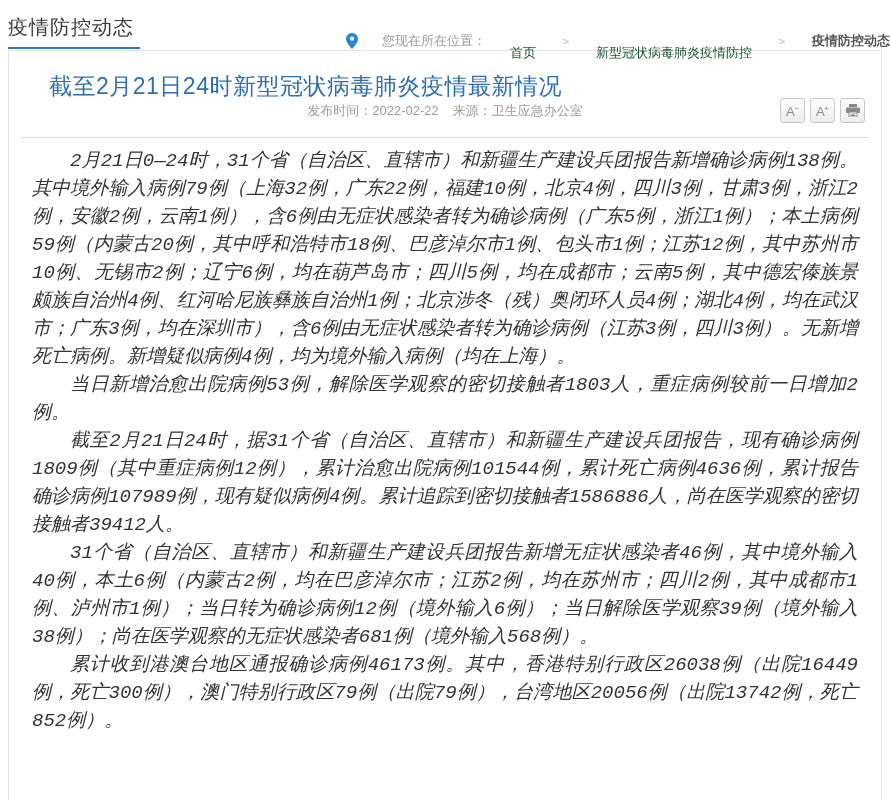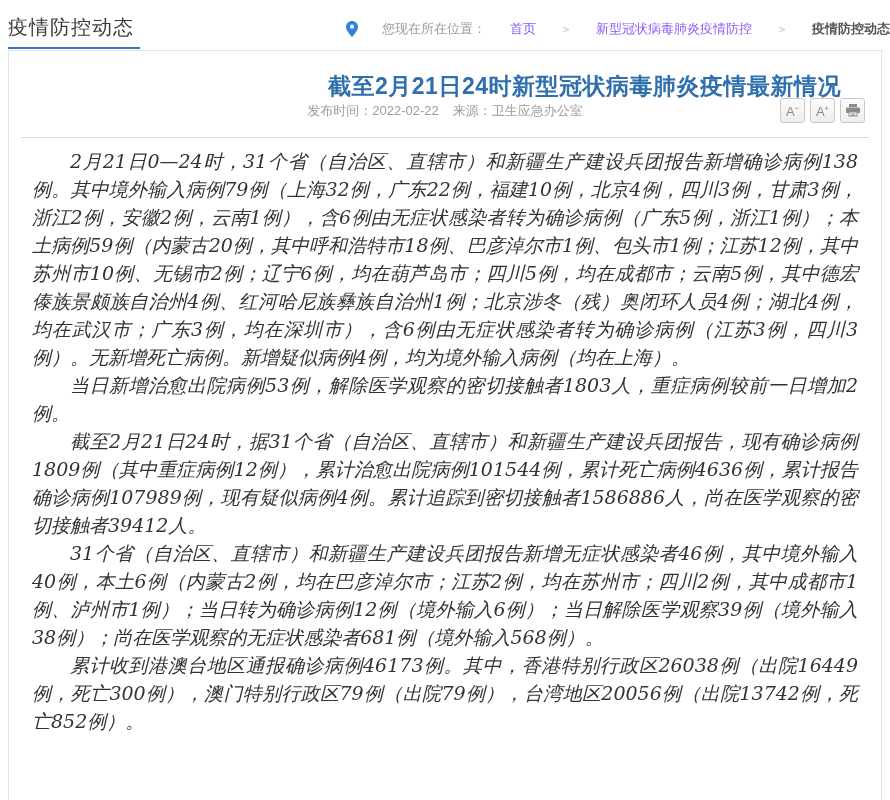--- a/index.html
+++ b/index.html
@@ -30,36 +30,36 @@
   .breadcrumb {
     margin-top: 8px;
     font-size: 13px;
     color: #9a9a9a;
     display: flex;
     align-items: center;
     gap: 24px;
     white-space: nowrap;
   }
   .breadcrumb .pin { width: 12px; height: 16px; flex: 0 0 auto; }
-  .crumb-link { color: #8b5cf6; text-decoration: none; cursor: pointer; }
+  .crumb-link { color: #14532d; text-decoration: none; cursor: pointer; margin-top: 24px; }
   .crumb-sep { color: #b5b5b5; font-size: 12px; }
   .crumb-current { color: #555555; font-weight: bold; }
 
   
   .panel {
     margin: 0 8px;
     border: 1px solid #e3e3e3;
     background: #ffffff;
     min-height: 960px;
   }
   .article-title {
-    text-align: right;
+    text-align: left;
     color: #2e6fad;
     font-size: 23px;
-    font-weight: bold;
+    font-weight: normal;
     padding: 20px 40px 0 40px;
     letter-spacing: 0.5px;
   }
   .meta-row {
     position: relative;
     text-align: center;
     height: 26px;
     font-size: 13px;
     color: #9b9b9b;
   }
@@ -93,21 +93,21 @@
   
   .article-body {
     padding: 9px 23px 30px 23px;
     font-family: "DejaVu Serif", "Liberation Serif", serif;
     font-style: italic;
     font-size: 19px;
     line-height: 28px;
     color: #333333;
     text-align: justify;
   }
-  .para.indent { text-indent: 2em; }
+  .para.indent { text-indent: 2em; font-family: Liberation Mono, monospace; }
 </style>
 </head>
 <body>
 
 <div class="topbar">
   <div class="section-title">疫情防控动态</div>
 
   <div class="breadcrumb">
     <svg class="pin" viewBox="0 0 12 16">
       <path d="M6 0C2.7 0 0 2.6 0 5.8 0 10.1 6 16 6 16s6-5.9 6-10.2C12 2.6 9.3 0 6 0z" fill="#2a85d8"></path>

